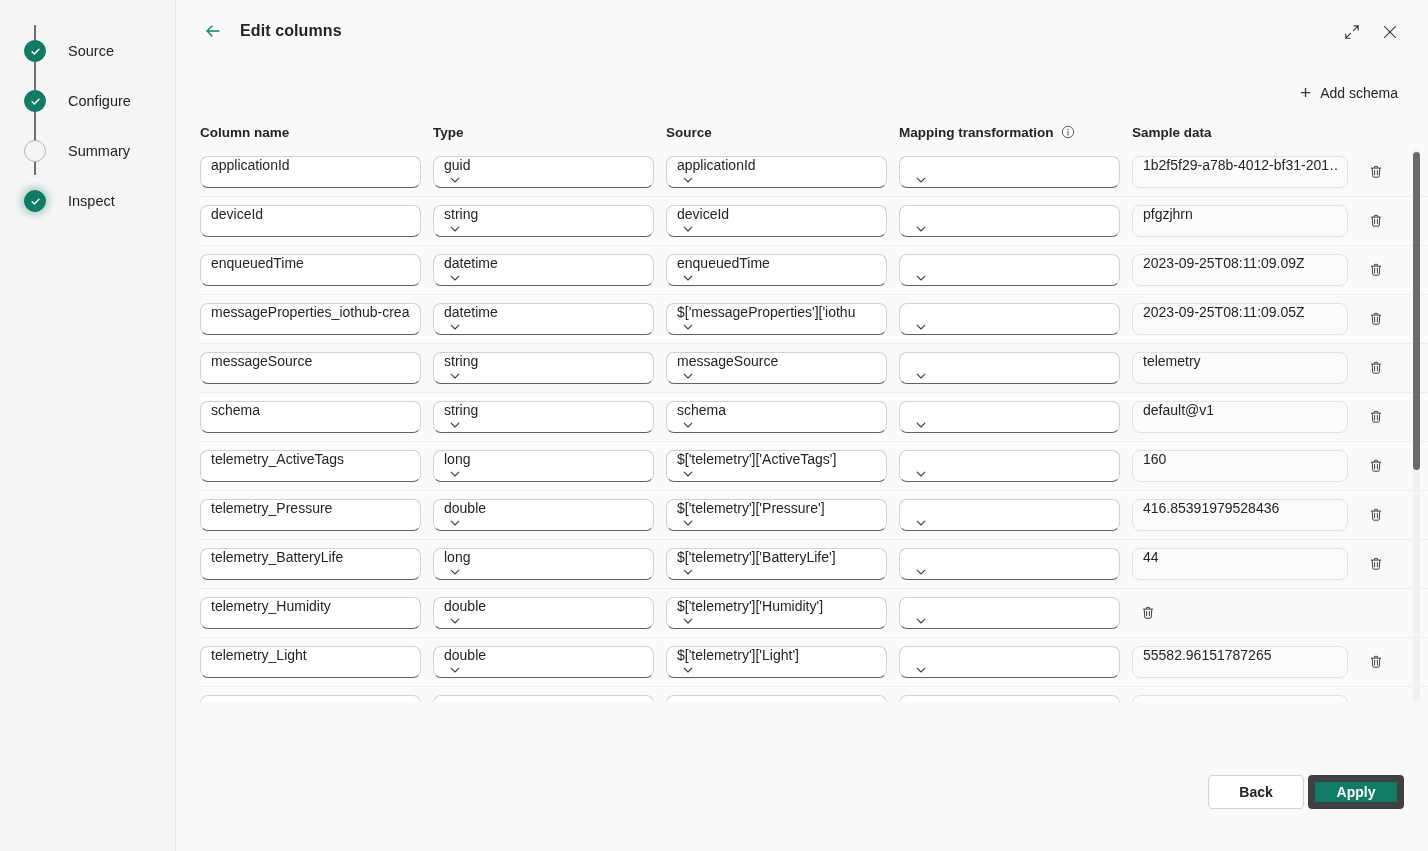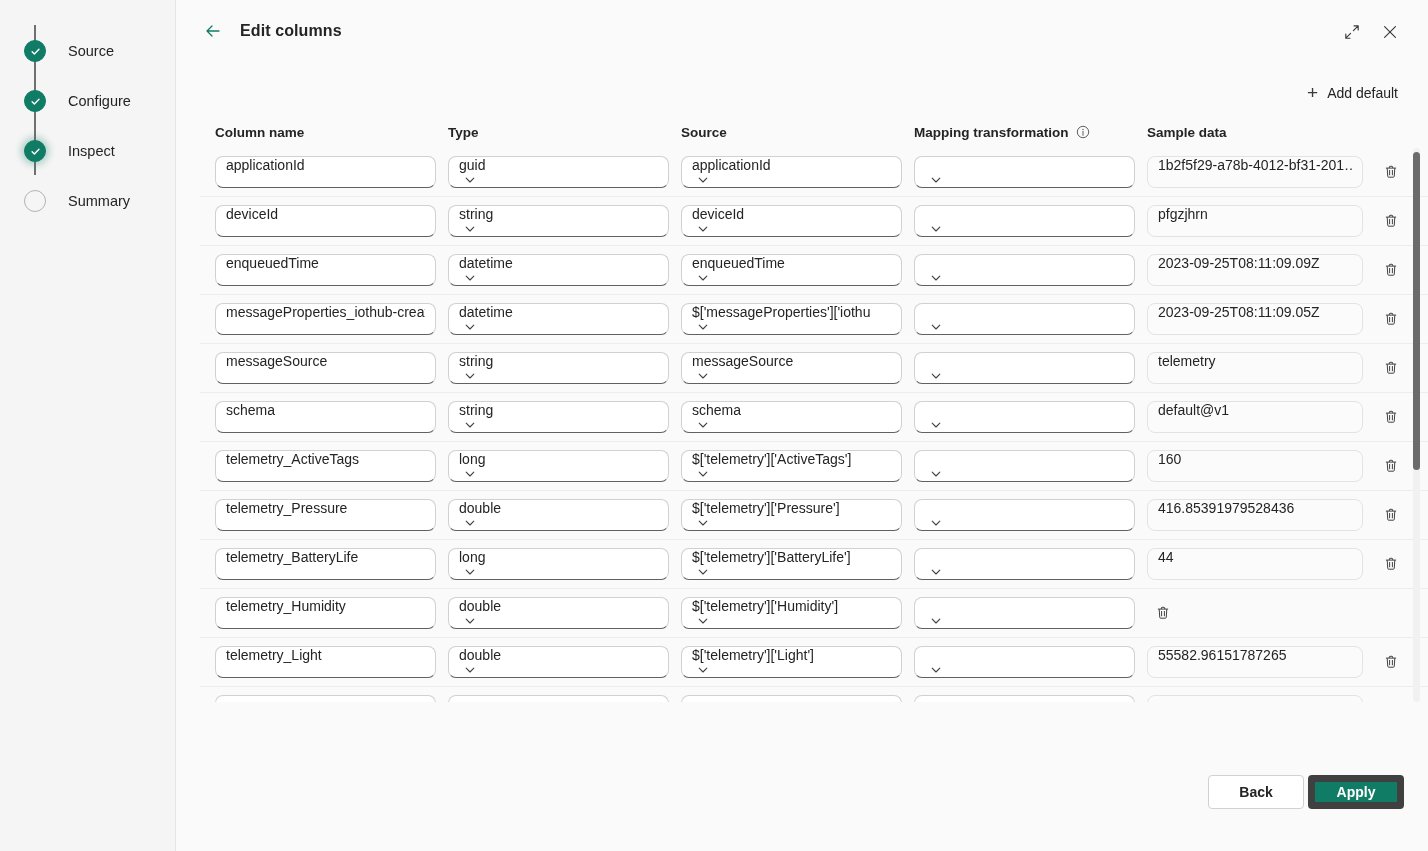--- a/index.html
+++ b/index.html
@@ -172,21 +172,21 @@
     height: 32px;
   }
   .th {
     font-size: 13.5px;
     font-weight: 600;
     color: #242424;
     display: flex;
     align-items: center;
     gap: 7px;
   }
-  .col-name   { width: 233px; min-width: 233px; margin-left: 15px; }
+  .col-name   { width: 233px; min-width: 233px; }
   .col-type   { width: 233px; min-width: 233px; }
   .col-source { width: 233px; min-width: 233px; }
   .col-map    { width: 233px; min-width: 233px; }
   .col-sample { width: 228px; min-width: 228px; }
   .col-del    { width: 44px;  min-width: 44px; }
 
   .info-icon {
     width: 14px; height: 14px;
     display: inline-flex;
     align-items: center;
@@ -335,31 +335,31 @@
           <div class="step-label">Source</div>
         </div>
         <div class="step">
           <div class="step-marker done">
             <svg class="chk" viewBox="0 0 12 12" fill="none" aria-hidden="true">
               <path d="M2.3 6.2l2.5 2.5 5-5.2" stroke="#ffffff" stroke-width="1.5" stroke-linecap="round" stroke-linejoin="round"></path>
             </svg>
           </div>
           <div class="step-label">Configure</div>
         </div>
+        <div class="step">
+          <div class="step-marker pending"></div>
+          <div class="step-label">Summary</div>
+        </div>
         <div class="step current">
           <div class="step-marker done">
             <svg class="chk" viewBox="0 0 12 12" fill="none" aria-hidden="true">
               <path d="M2.3 6.2l2.5 2.5 5-5.2" stroke="#ffffff" stroke-width="1.5" stroke-linecap="round" stroke-linejoin="round"></path>
             </svg>
           </div>
           <div class="step-label">Inspect</div>
-        </div>
-        <div class="step">
-          <div class="step-marker pending"></div>
-          <div class="step-label">Summary</div>
         </div>
       </div>
   </aside>
 
   <section class="main">
 
     <div class="panel-header">
       <span class="back-arrow">
         <svg width="20" height="20" viewBox="0 0 20 20" fill="none" aria-hidden="true">
           <path d="M9 5L4 10l5 5M4 10h12" stroke="currentColor" stroke-width="1.3" stroke-linecap="round" stroke-linejoin="round"></path>
@@ -378,21 +378,21 @@
       <span class="hdr-icon">
         <svg width="16" height="16" viewBox="0 0 16 16" fill="none" aria-hidden="true">
           <path d="M2.6 2.6l10.8 10.8M13.4 2.6L2.6 13.4" stroke="currentColor" stroke-width="1.15" stroke-linecap="round"></path>
         </svg>
       </span>
     </div>
 
     <div class="addcol-row">
       <button class="add-column-btn">
         <span class="plus">+</span>
-        <span>Add default</span>
+        <span>Add schema</span>
       </button>
     </div>
 
     <div class="table-wrap">
 
       <div class="table-head">
         <div class="th col-name">Column name</div>
         <div class="th col-type">Type</div>
         <div class="th col-source">Source</div>
         <div class="th col-map">

